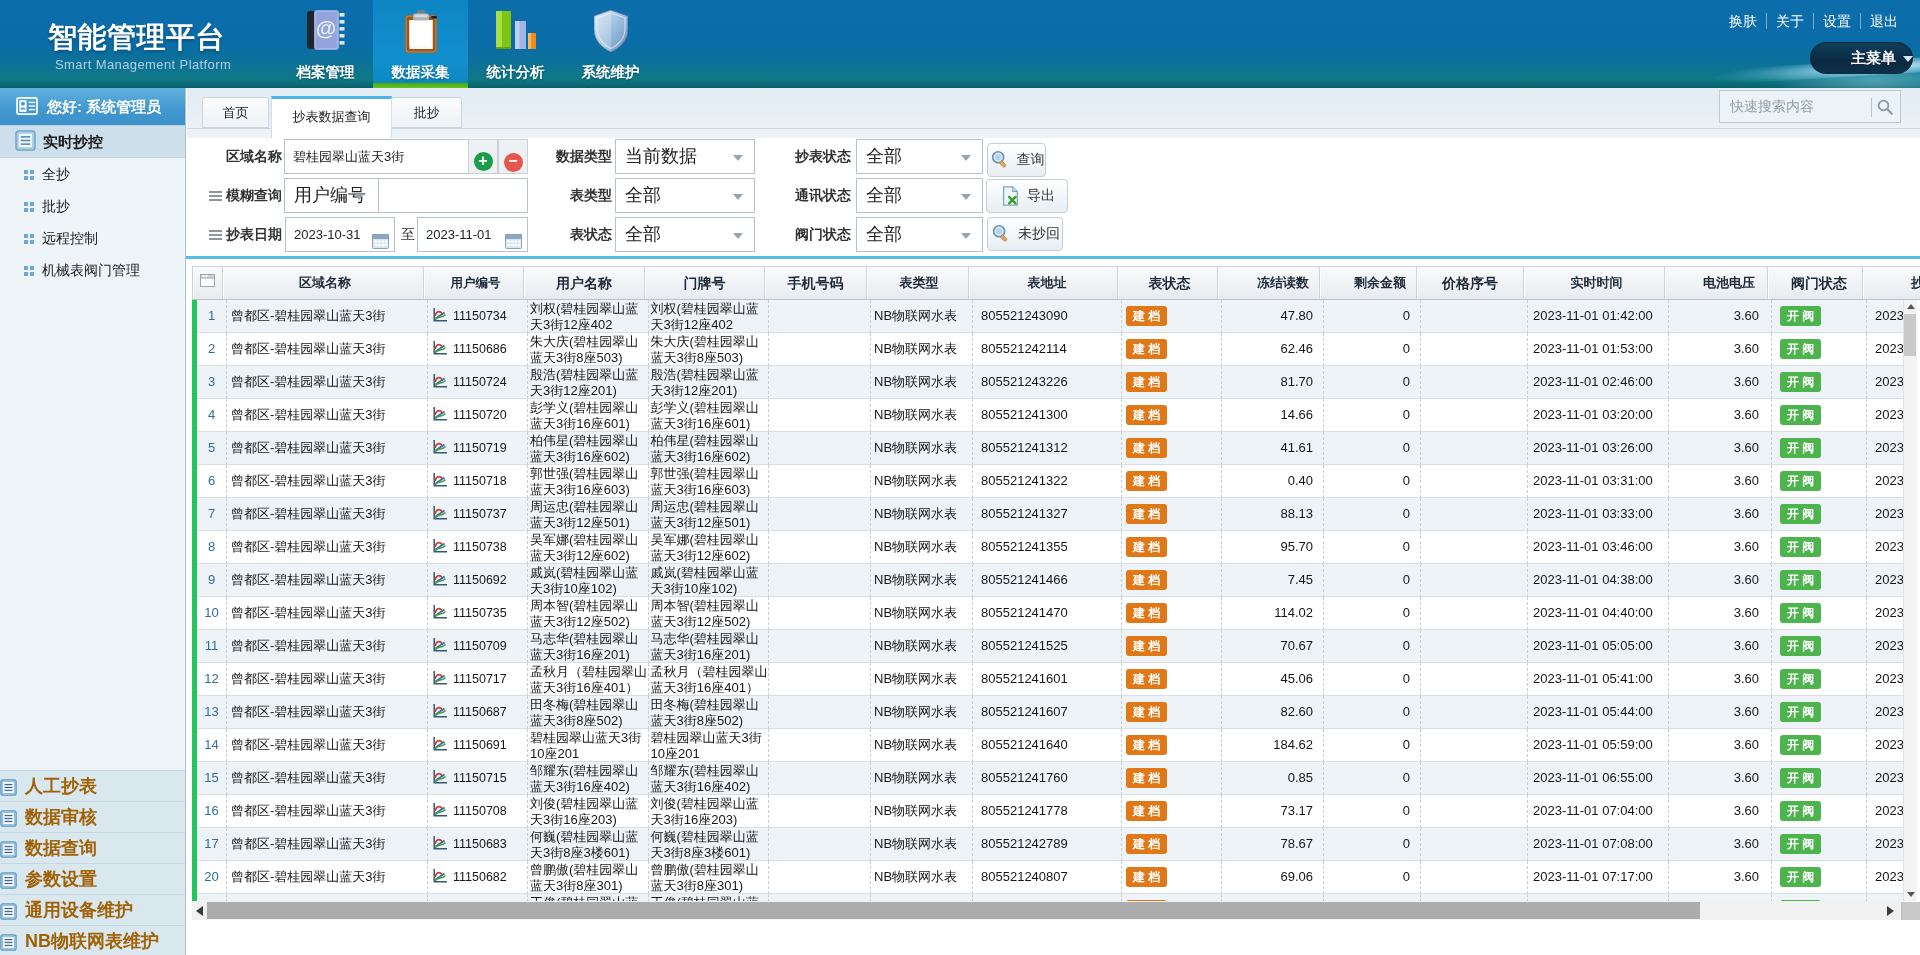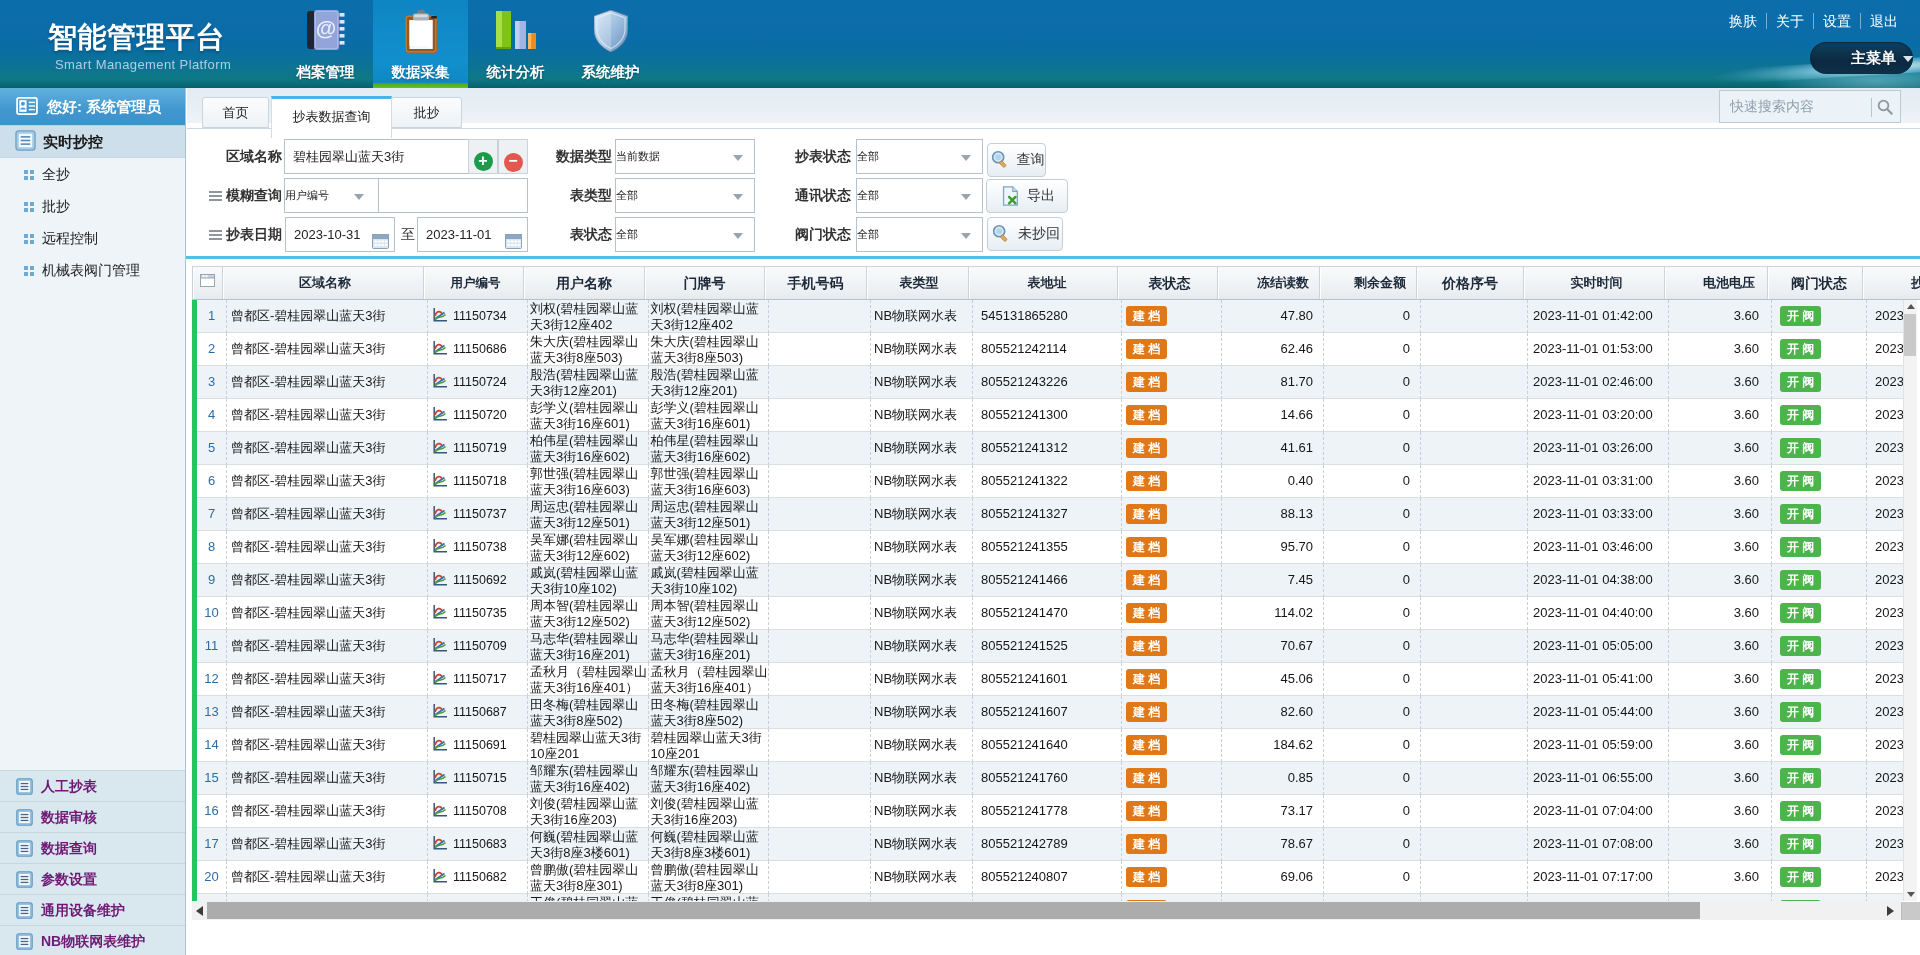--- a/index.html
+++ b/index.html
@@ -23,41 +23,41 @@
 #mainmenu i{display:inline-block;width:0;height:0;border-left:5px solid transparent;border-right:5px solid transparent;border-top:6px solid #d8e4ee;margin-left:7px;vertical-align:middle}
 
 #sidebar{position:absolute;left:0;top:88px;width:186px;height:867px;background:#eff4f8;border-right:1px solid #a9c2d2}
 #userbar{height:37px;background:linear-gradient(180deg,#61b1de,#4096cf 60%,#3d92cb);color:#fff;font-size:15px;font-weight:bold;line-height:37px;padding-left:16px}
 #userbar svg{vertical-align:-3px;margin-right:9px}
 .m1{height:33px;background:#cddfeb;border-top:1px solid #bdd2de;border-bottom:1px solid #c4d7e2;line-height:32px;font-size:15px;font-weight:bold;color:#1a1a1a;padding-left:15px}
 .m1 svg{vertical-align:-4px;margin-right:7px}
 .m2{height:32px;line-height:32px;font-size:14px;color:#222;padding-left:24px}
 .m2 svg{vertical-align:-1px;margin-right:8px}
 #sbgroup{position:absolute;left:0;top:682px;width:185px}
-.m3{height:31px;background:#d9e7ef;border-top:1px solid #c4d7e1;font-size:14px;font-weight:bold;color:#701a75;padding-left:16px;line-height:30px;box-sizing:border-box}
+.m3{height:31px;background:#d9e7ef;border-top:1px solid #c4d7e1;font-size:18px;font-weight:bold;color:#a16207;padding-left:0;line-height:30px;box-sizing:border-box}
 .m3 svg{vertical-align:-4px;margin-right:8px}
 
-#tabstrip{position:absolute;left:187px;top:88px;width:1733px;height:35px;background:linear-gradient(180deg,#e3ecf3,#e7eff5 55%,#eef3f7)}
+#tabstrip{position:absolute;left:187px;top:88px;width:1733px;height:50px;background:linear-gradient(180deg,#e3ecf3,#e7eff5 55%,#eef3f7)}
 #tabseam{position:absolute;left:0;top:40px;width:100%;height:1px;background:#ccd8e2}
 .tab{position:absolute;top:9px;height:31px;background:linear-gradient(180deg,#fbfcfd,#eef2f6);border:1px solid #c9d4dc;border-radius:3px 3px 0 0;font-size:13px;color:#222;text-align:center;line-height:30px;z-index:1}
 #tab1{left:15px;width:67px}
 #tab2{left:84px;width:121px;top:8px;height:42px;background:#fff;border:none;border-top:3px solid #4fb2e6;border-left:1px solid #d4dde4;border-right:1px solid #d4dde4;font-weight:normal;line-height:36px;z-index:2;border-radius:0}
 #tab3{left:204px;width:71px}
 #searchbox{position:absolute;left:1532px;top:2px;width:182px;height:33px;background:#ecf3f8;border:1px solid #bccad4;color:#90a0ac;font-size:14px;line-height:31px;padding-left:10px}
 #searchbox .sdiv{position:absolute;right:28px;top:7px;width:1px;height:19px;background:#b7c5cf}
 #searchbox svg{position:absolute;right:6px;top:7px}
 
 #filter{position:absolute;left:186px;top:138px;width:1734px;height:118px;background:#fff}
 #filter .frow{position:absolute;left:0;width:100%;height:35px}
 #fr1{top:1px} #fr2{top:40px} #fr3{top:79px}
 .flabel{position:absolute;font-size:14px;font-weight:bold;color:#333;line-height:35px;text-align:right} .fl2{left:326px;width:100px} .fl3{left:565px;width:100px}
 .hamb{position:absolute;left:23px;top:13px;width:13px;height:10px;border-top:2px solid #8e969c;border-bottom:2px solid #8e969c}
 .hamb:after{content:"";display:block;margin-top:2px;height:2px;background:#8e969c}
 .finput{position:absolute;height:35px;background:#fff;border:1px solid #b6c2cb;font-size:13px;color:#222;line-height:33px;padding-left:8px}
-.fselect{position:absolute;height:35px;background:#fff;border:1px solid #b6c2cb;font-size:11px;color:#222;line-height:33px;}
+.fselect{position:absolute;height:35px;background:#fff;border:1px solid #b6c2cb;font-size:18px;color:#222;line-height:33px;padding-left:9px}
 .fselect i{position:absolute;right:11px;top:15px;width:0;height:0;border-left:5.5px solid transparent;border-right:5.5px solid transparent;border-top:6.5px solid #9aa4ad}
 .pmbox{position:absolute;width:30px;height:35px;background:#edf1f4;border:1px solid #c9d2d8;text-align:center;line-height:33px}
 .pmc{display:inline-block;width:19px;height:19px;border-radius:50%;color:#fff;font-size:16px;font-weight:bold;line-height:18px;vertical-align:-4px}
 .fbtn{position:absolute;height:34px;background:linear-gradient(180deg,#fff,#eef3f7 70%,#e7edf2);border:1px solid #c3cfd8;border-radius:4px;font-size:14px;color:#333;display:flex;align-items:center;justify-content:center;gap:6px}
 #blueline{position:absolute;left:186px;top:256px;width:1734px;height:3px;background:#55bee7}
 
 #ghead{position:absolute;left:192px;top:266px;width:1728px;height:34px;overflow:hidden;white-space:nowrap;font-size:0;border-left:1px solid #c9d1d8;background:linear-gradient(180deg,#f8fafb,#eceff2 80%,#e5e9ed);border-top:1px solid #ccd4da;border-bottom:1px solid #b9c2c9}
 .th{display:inline-block;vertical-align:top;height:33px;line-height:32px;text-align:center;font-size:14px;font-weight:bold;color:#1e2a3a;border-right:1px solid #cdd3d9;box-shadow:inset 1px 0 0 #fff;overflow:hidden}
 #gbody{position:absolute;left:192px;top:300px;width:1711px;height:601px;overflow:hidden;border-left:5px solid #22c55e}
 .tr{height:33px;white-space:nowrap;background:#fff;font-size:0}
@@ -409,21 +409,21 @@
 <div class="td c2"><svg class="ci" width="16" height="16" viewBox="0 0 16 16">
             <path d="M2.2 1 V13.8 H15" fill="none" stroke="#33597c" stroke-width="1.5"></path>
             <path d="M3 9 C4.5 3.5,8.5 3.5,10.5 7.5" fill="none" stroke="#c8452e" stroke-width="1.8"></path>
             <path d="M3.5 11.5 L12.5 5.5" fill="none" stroke="#3a6fb0" stroke-width="1.7"></path>
             <path d="M3 13 C5.5 8.5,9 12,13.5 7.5" fill="none" stroke="#4a9a3a" stroke-width="1.6"></path>
           </svg><span>11150734</span></div>
 <div class="td c3"><div class="wrap2">刘权(碧桂园翠山蓝天3街12座402</div></div>
 <div class="td c4"><div class="wrap2">刘权(碧桂园翠山蓝天3街12座402</div></div>
 <div class="td c5"></div>
 <div class="td c6">NB物联网水表</div>
-<div class="td c7">545131865280</div>
+<div class="td c7">805521243090</div>
 <div class="td c8"><span class="badge bo">建 档</span></div>
 <div class="td c9">47.80</div>
 <div class="td c10">0</div>
 <div class="td c11"></div>
 <div class="td c12">2023-11-01 01:42:00</div>
 <div class="td c13">3.60</div>
 <div class="td c14"><span class="badge bg">开 阀</span></div>
 <div class="td c15">2023-11-01 01:42:00</div>
 </div>
 <div class="tr ">

